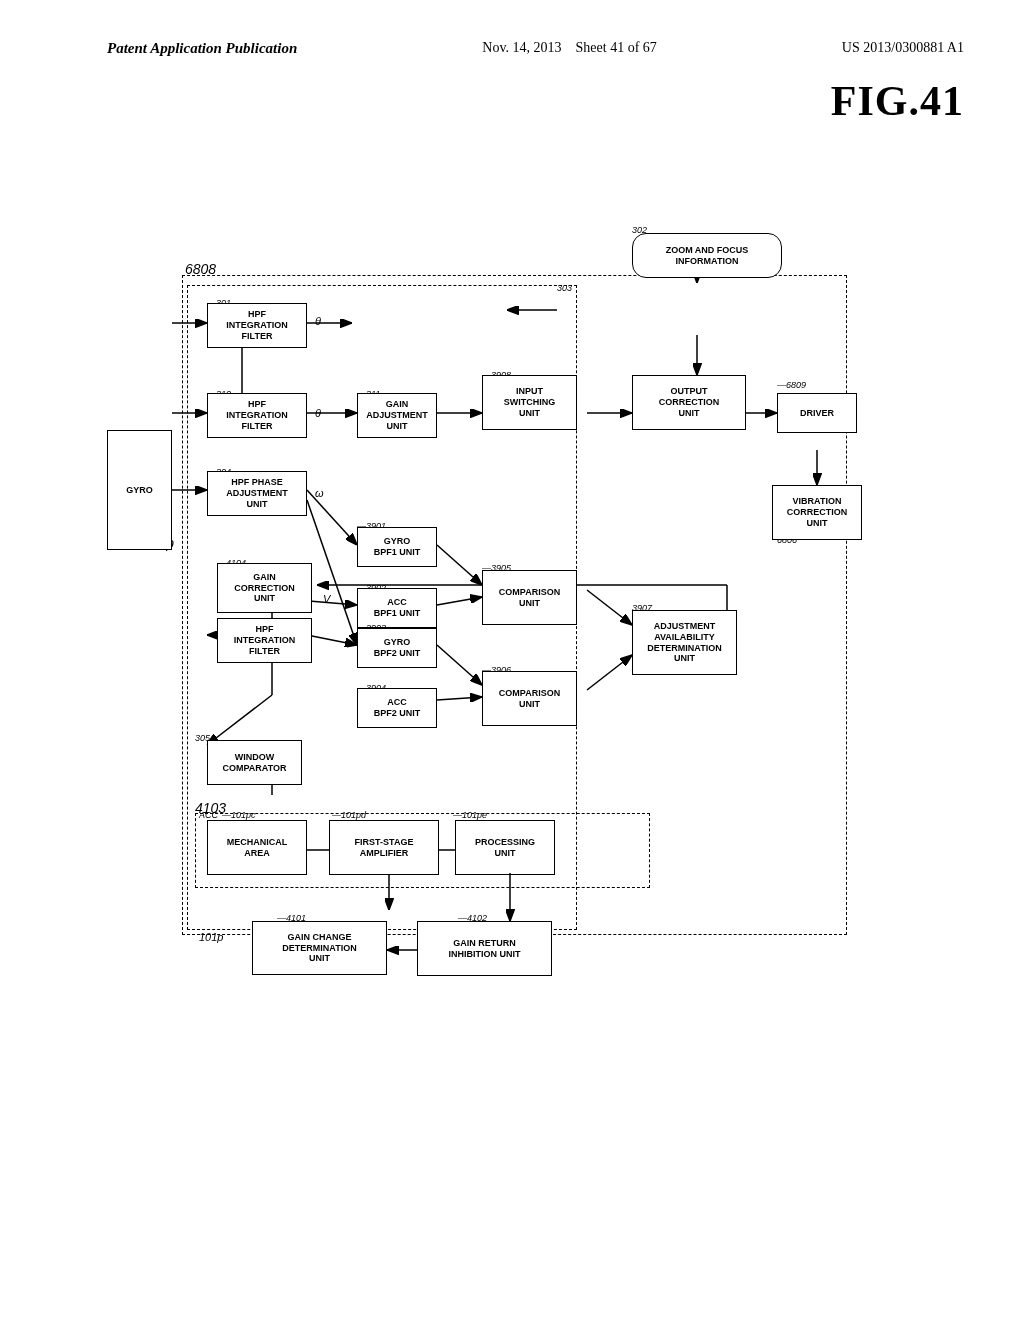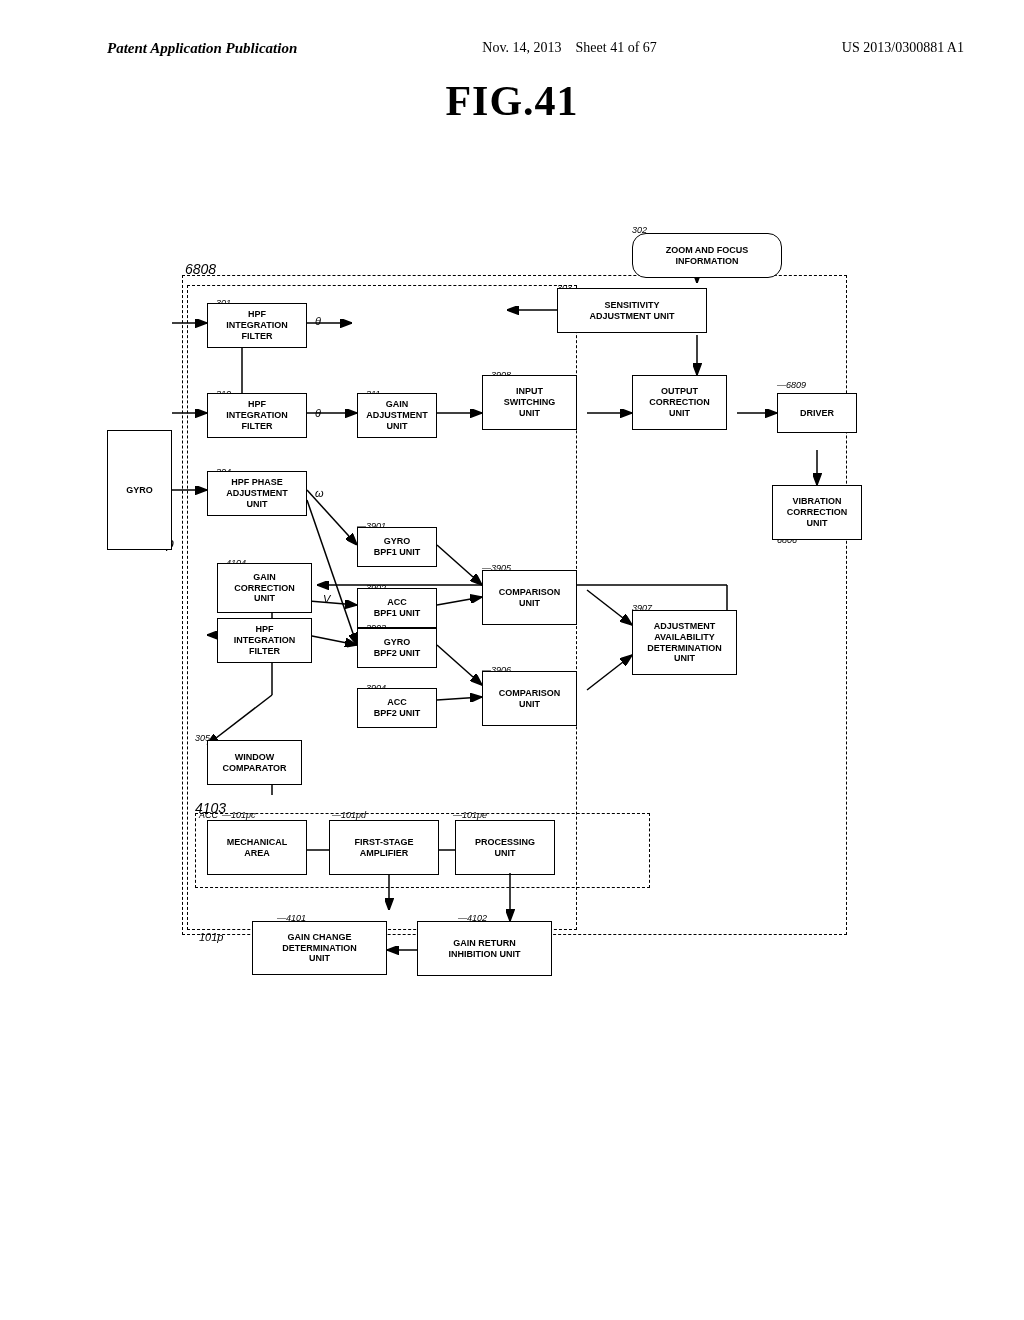--- a/index.html
+++ b/index.html
@@ -38,21 +38,21 @@
     .header-center {
       text-align: center;
       font-size: 14px;
     }
 
     .header-right {
       font-size: 14px;
     }
 
     .fig-title {
-      text-align: center;
+      text-align: right;
       font-size: 42px;
       font-weight: bold;
       margin: 20px 0 30px 0;
       letter-spacing: 1px;
     }
 
     .diagram-container {
       position: relative;
       width: 870px;
       height: 1080px;
@@ -243,35 +243,32 @@
 
     <div class="label" style="left:238px;top:332px;font-size:11px;">ω</div>
 
     <div class="label" style="left:405px;top:215px;font-size:9px;">—3908</div>
 
     <div class="block" style="left:405px;top:220px;width:95px;height:55px;">
       <span>INPUT<br>SWITCHING<br>UNIT</span>
     </div>
 
     <div class="label" style="left:555px;top:235px;font-size:9px;">309</div>
-    <div class="block" style="left:555px;top:220px;width:95px;height:55px;">
+    <div class="block" style="left:555px;top:220px;width:114px;height:55px;">
       <span>OUTPUT<br>CORRECTION<br>UNIT</span>
     </div>
 
     <div class="label" style="left:555px;top:70px;font-size:9px;">302</div>
 
     <div class="block" style="left:555px;top:78px;width:150px;height:45px;border-radius:14px;">
       <span>ZOOM AND FOCUS<br>INFORMATION</span>
     </div>
 
     <div class="label" style="left:480px;top:128px;font-size:9px;">303</div>
 
-    <div class="block" style="left:480px;top:133px;width:150px;height:45px;">
-      <span>SENSITIVITY<br>ADJUSTMENT UNIT</span>
-    </div>
 
     <div class="label" style="left:700px;top:225px;font-size:9px;">—6809</div>
     <div class="block" style="left:700px;top:238px;width:80px;height:40px;">
       <span>DRIVER</span>
     </div>
 
     <div class="label" style="left:700px;top:380px;font-size:9px;">6806</div>
     <div class="block" style="left:695px;top:330px;width:90px;height:55px;">
       <span>VIBRATION<br>CORRECTION<br>UNIT</span>
     </div>

